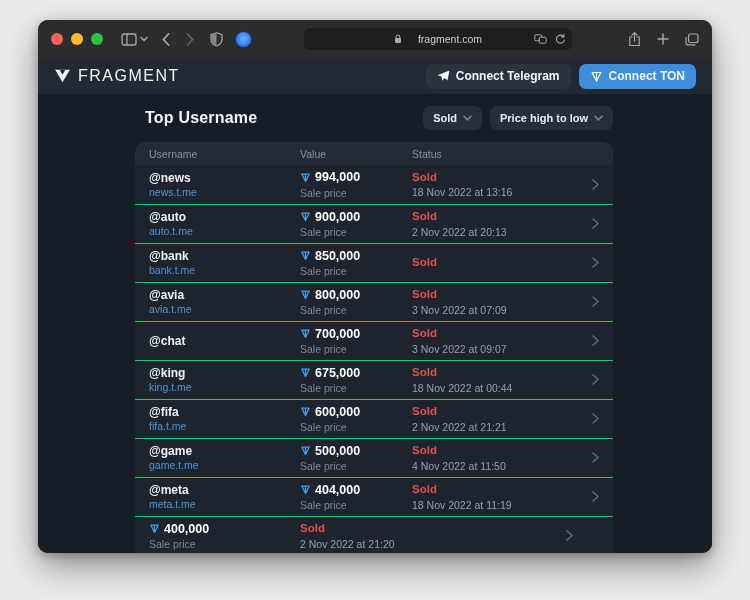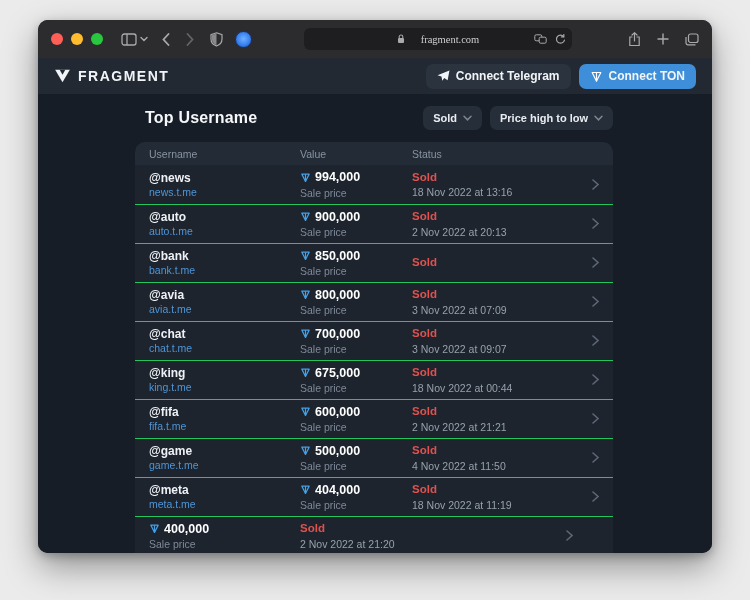--- a/index.html
+++ b/index.html
@@ -38,35 +38,34 @@
     width:17px; height:17px; border-radius:50%;
     background:radial-gradient(circle at 50% 45%, #6db1ff 0%, #3b82f0 55%, #1c4fae 100%);
     border:1.5px solid #17346e;
   }
   .urlbar {
     flex:0 0 268px; height:22px; margin:12px auto;
     background:#1e1e20; border-radius:6px;
     display:flex; align-items:center; justify-content:center;
     color:#cfcfd1; font-size:10.5px; gap:16px;
     position:relative;
-    font-family:Liberation Serif, serif;
   }
   .urlbar .right-tools {
     position:absolute; right:6px; top:0; height:100%;
     display:flex; align-items:center; gap:8px; color:#a5a5a7;
   }
   .chrome-right { display:flex; align-items:center; gap:16px; margin-left:4px; }
   
   .site { flex:1; background:#171d26; display:flex; flex-direction:column; overflow:hidden; }
   .site-header {
     height:36px; flex:0 0 36px; background:#222933;
     display:flex; align-items:center; padding:0 16px;
   }
   .logo { display:flex; align-items:center; gap:7px; color:#f2f5f8; }
-  .logo-text { font-size:14px; font-weight:700; letter-spacing:1.5px; }
+  .logo-text { font-size:16px; font-weight:400; letter-spacing:1.5px; }
   .hdr-buttons { margin-left:auto; display:flex; gap:8px; }
   .btn {
     height:25px; border-radius:7px; border:none; cursor:pointer;
     display:flex; align-items:center; gap:6px; padding:0 11px;
     font-family:inherit; font-size:12px; font-weight:700; color:#f2f5f8;
   }
   .btn.telegram { background:#2b333e; }
   .btn.ton { background:#3e8ed9; }
   
   .main { width:478px; margin:12px 0 0 97px; }
@@ -378,21 +377,20 @@
         <svg width="7" height="11" viewBox="0 0 7 11" fill="none" stroke="currentColor" stroke-width="1.6" stroke-linecap="round">
                     <polyline points="1,1 6,5.5 1,10"></polyline>
                   </svg>
       </span>
     </div>
   </div>
 
   <div class="trow">
     <div class="cell-user">
       <div class="u">@chat</div>
-      <div class="l">chat.t.me</div>
     </div>
     <div class="cell-val">
       <div class="v">
         <span class="cicon" style="color:#45a0e8;">
           <svg width="11" height="11" viewBox="0 0 18 18" fill="none" stroke="currentColor" stroke-width="2" stroke-linejoin="round">
             <path d="M3 3.5 H15 L9 15.5 Z"></path>
                       <line x1="9" y1="3.5" x2="9" y2="15.5"></line>
           </svg>
         </span>
         <span>700,000</span>

